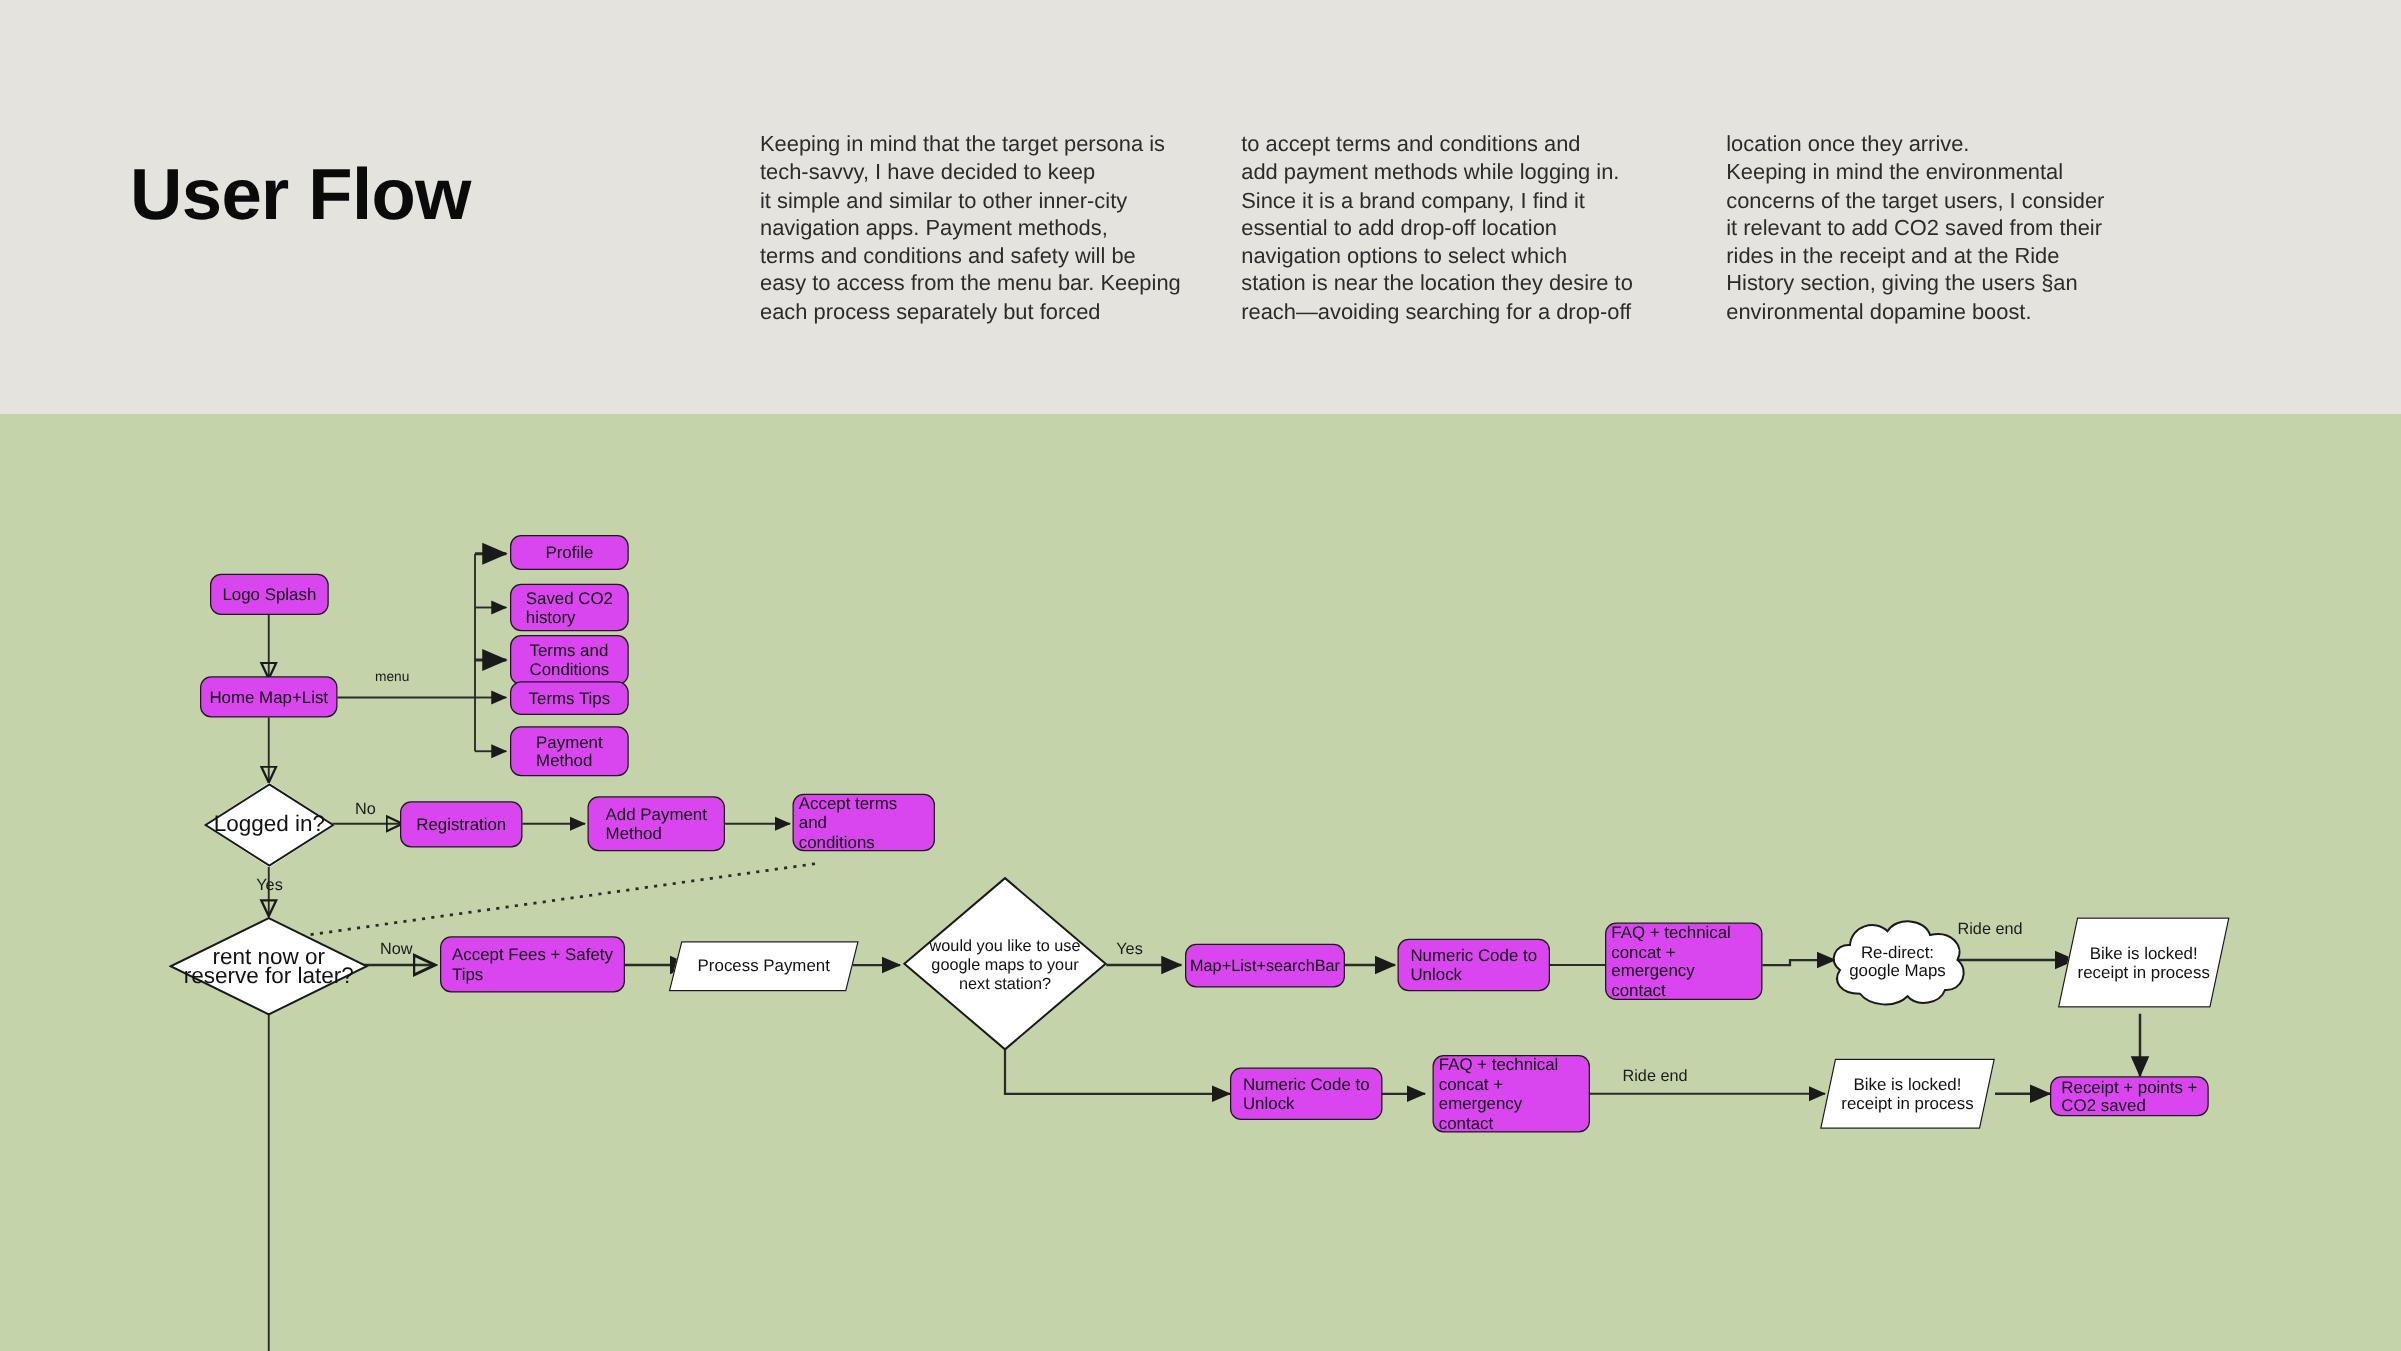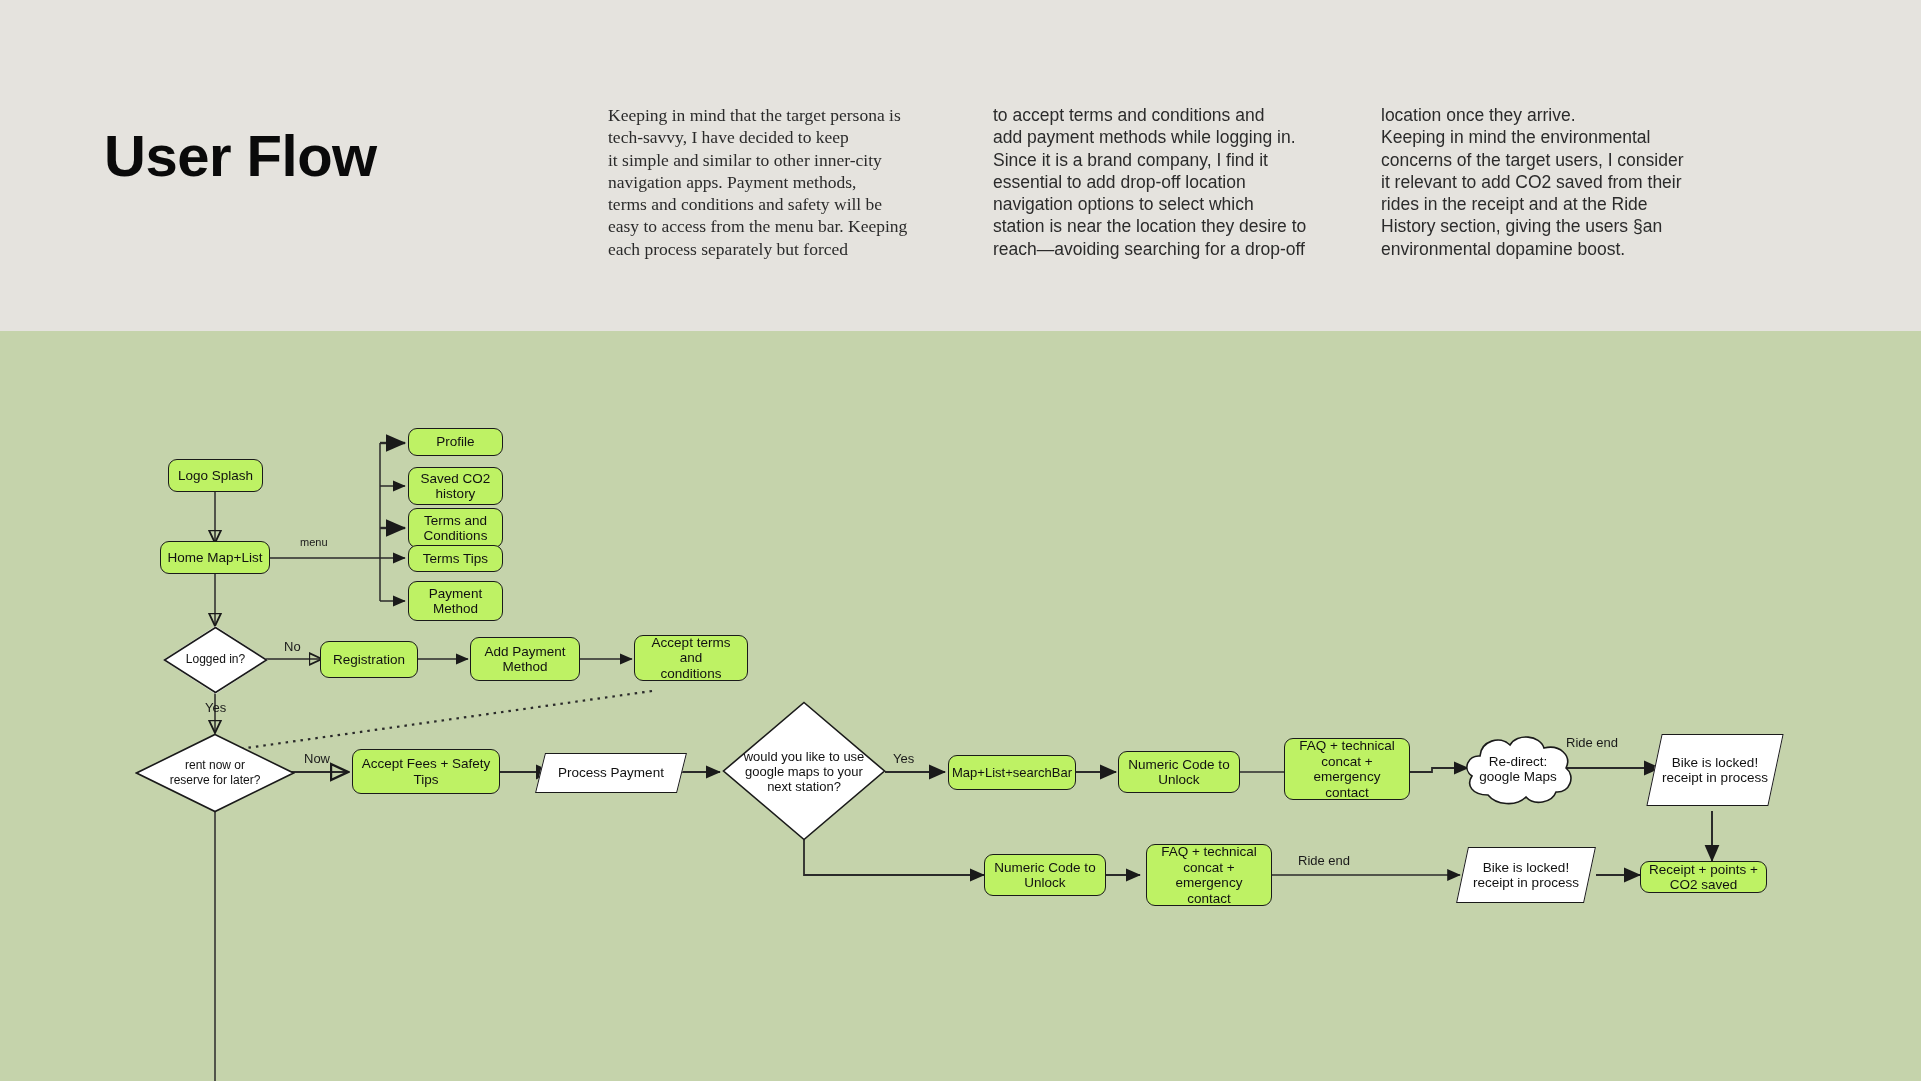--- a/index.html
+++ b/index.html
@@ -37,21 +37,21 @@
   }
   .intro-col {
     position: absolute;
     top: 104px;
     font-size: 17.5px;
     line-height: 22.3px;
     color: #2b2b2b;
     white-space: pre-line;
     font-family: "Liberation Sans", sans-serif;
   }
-  #intro-col-1 { left: 608px; width: 372px; font-family: Liberation Serif, serif; }
+  #intro-col-1 { left: 608px; width: 372px; }
   #intro-col-2 { left: 993px; width: 362px; }
   #intro-col-3 { left: 1381px; width: 372px; }
 
   
   #canvas {
     position: absolute;
     left: 0; top: 331px;
     width: 1921px;
     height: 750px;
     background: #c5d3ab;
@@ -60,26 +60,25 @@
     position: absolute;
     left: 0; top: 0;
     width: 1921px;
     height: 750px;
     pointer-events: none;
   }
   
   .node {
     position: absolute;
     box-sizing: border-box;
-    background: #bef264;
+    background: #d946ef;
     border: 1.6px solid #1a1a1a;
     display: flex;
     align-items: center;
     justify-content: center;
-    text-align: center;
     color: #111111;
     font-size: 13.5px;
     line-height: 15.5px;
     padding: 2px 4px;
     font-family: "Liberation Sans", sans-serif;
   }
   .node.rounded { border-radius: 9px; }
 
   
   .para {
@@ -119,21 +118,21 @@
     position: absolute;
     left: 0; top: 0; right: 0; bottom: 0;
     background: #ffffff;
     border: 1.6px solid #1a1a1a;
     box-sizing: border-box;
   }
   .diamond .dia-label {
     position: relative;
     z-index: 2;
     color: #111111;
-    font-size: 12px;
+    font-size: 18px;
     line-height: 15.5px;
     text-align: center;
     font-family: "Liberation Sans", sans-serif;
   }
 
   
   .cloud {
     position: absolute;
     display: flex;
     align-items: center;

